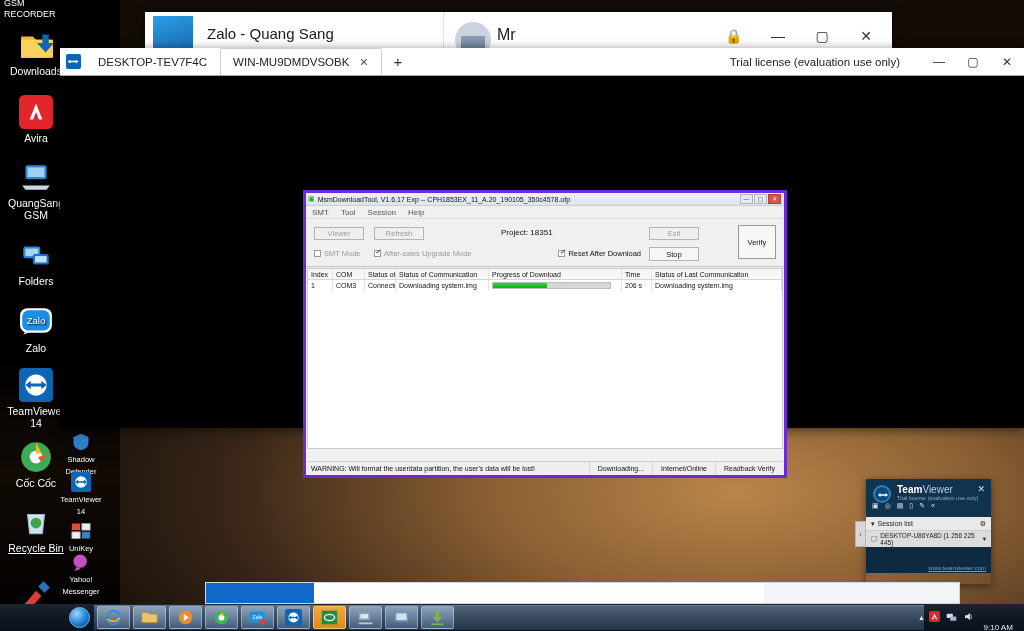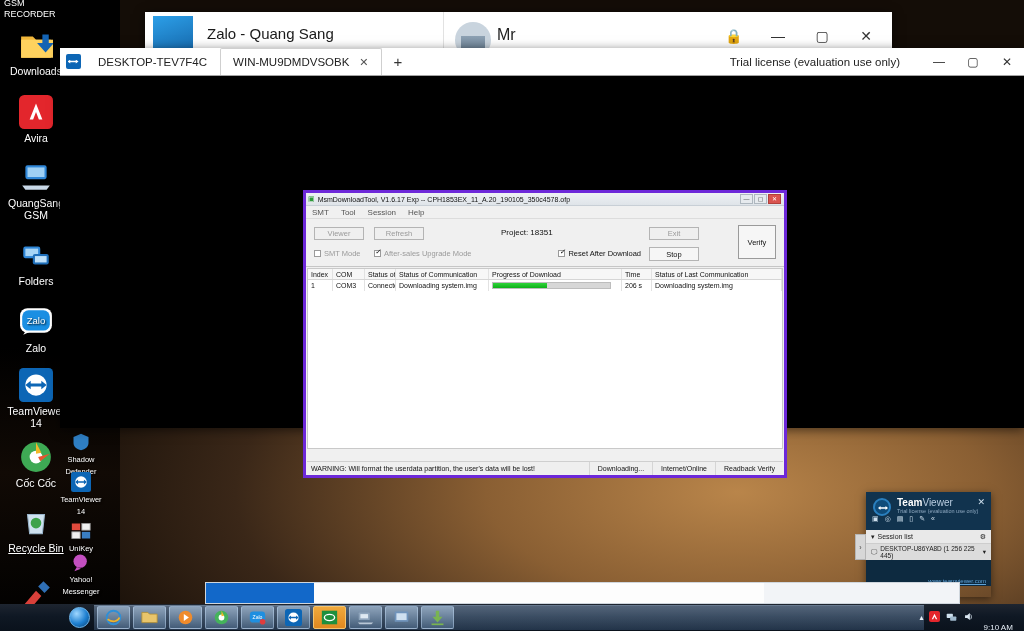--- a/index.html
+++ b/index.html
@@ -156,21 +156,21 @@
   .pbar { width:92%; height:7px; background:#d7d7d7; border:1px solid #bdbdbd; position:relative; }
   .pbar i { display:block; height:100%; background:linear-gradient(180deg,#2fd43a,#0fb01a); }
   #msm .statusbar { position:absolute; left:1px; right:1px; bottom:1px; height:13px;
       background:#efefef; border-top:1px solid #cfcfcf; display:flex; align-items:center;
       font-size:7px; color:#111; }
   #msm .statusbar .w { flex:1; padding-left:4px; }
   #msm .statusbar .s { padding:0 8px; border-left:1px solid #d5d5d5; height:13px;
       display:flex; align-items:center; }
 
   
-  #tvpanel { position:absolute; left:866px; top:492px; width:125px; height:105px; z-index:22;
+  #tvpanel { position:absolute; left:866px; top:479px; width:125px; height:105px; z-index:22;
       box-shadow:0 2px 8px rgba(0,0,0,.5);}
   #tvpanel .hd { height:38px; background:#11334e; position:relative; }
   #tvpanel .hd .logo{ position:absolute; left:7px; top:6px; width:18px;height:18px;border-radius:50%;
       background:#0f4b79; border:2px solid #2a7fbe;}
   #tvpanel .hd .logo:after{content:"";position:absolute;left:3px;top:6px;width:10px;height:4px;background:#fff;
       clip-path:polygon(0 50%,25% 0,25% 30%,75% 30%,75% 0,100% 50%,75% 100%,75% 70%,25% 70%,25% 100%);}
   #tvpanel .hd .nm{ position:absolute; left:31px; top:5px; font-size:10px; color:#fff; font-weight:bold;}
   #tvpanel .hd .nm em{ font-style:normal; font-weight:normal; color:#b9cde0;}
   #tvpanel .hd .sub{ position:absolute; left:31px; top:16px; font-size:5.5px; color:#8fa9c1; line-height:6.5px;}
   #tvpanel .hd .x{ position:absolute; right:6px; top:5px; font-size:9px; color:#cfe0ee;}

